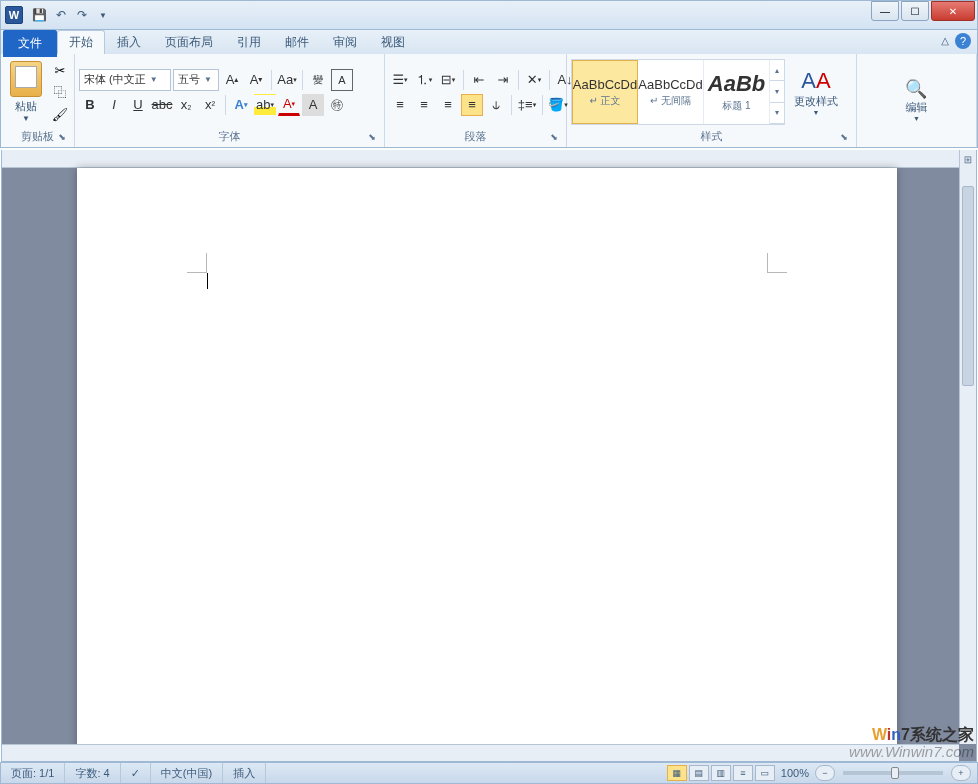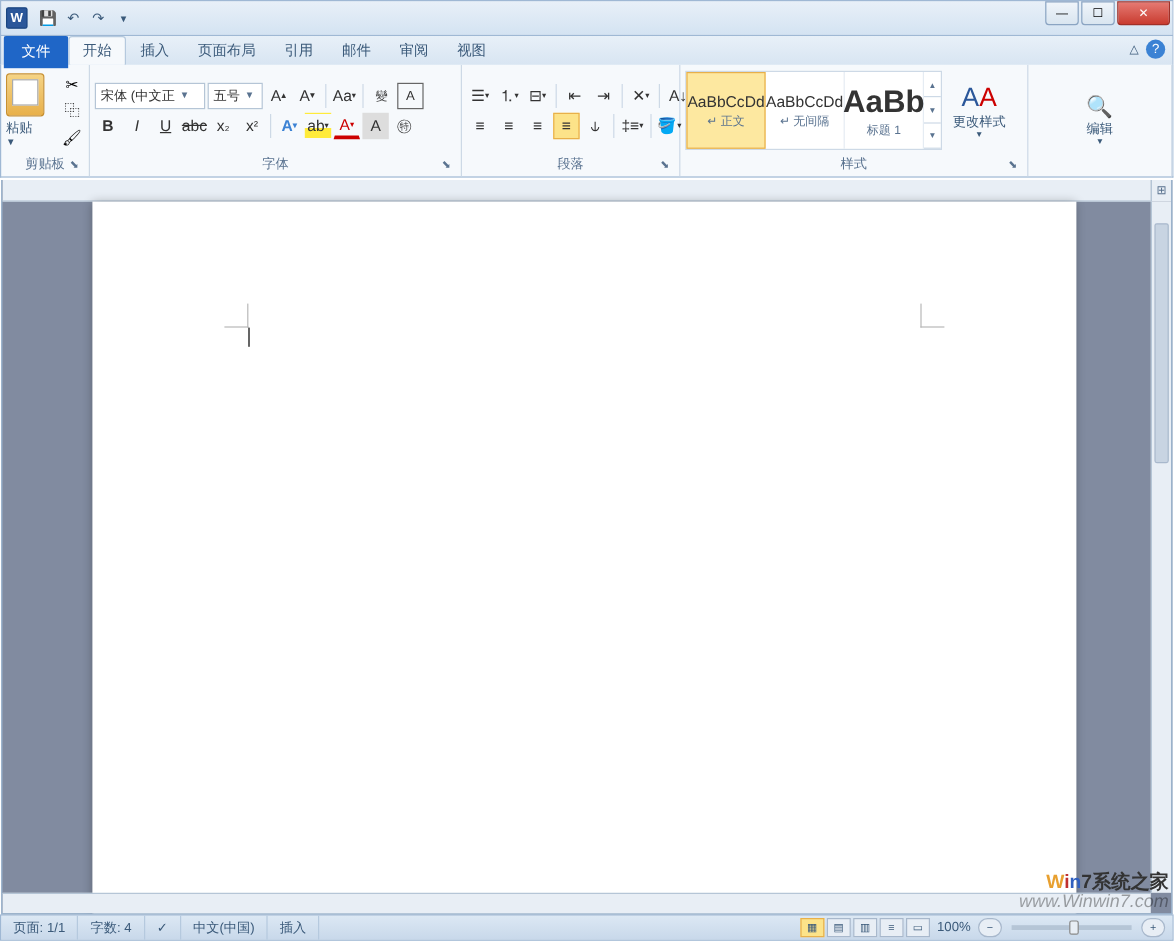--- a/index.html
+++ b/index.html
@@ -24,21 +24,21 @@
 .min-ribbon { position: absolute; right: 28px; top: 5px; font-size: 10px; color: #3b5a7a; cursor: pointer; }
 
 
 .ribbon { height: 94px; background: #f6f9fc; border: 1px solid #9fb8d4; border-top: none; display: flex; }
 .group { border-right: 1px solid #cdd9e6; display: flex; flex-direction: column; padding: 3px 4px 1px; }
 .group-body { flex: 1; display: flex; align-items: center; }
 .group-label { font-size: 11px; color: #5a7390; text-align: center; padding: 2px 0; position: relative; }
 .group-launcher { position: absolute; right: 2px; bottom: 2px; width: 12px; height: 12px; font-size: 9px; color: #5a7390; cursor: pointer; }
 
 
-.paste-btn { display: flex; flex-direction: column; width: 42px; cursor: pointer; }
+.paste-btn { display: flex; flex-direction: column; align-items: center; width: 42px; cursor: pointer; }
 .paste-icon { width: 32px; height: 36px; background: linear-gradient(#f5d485, #e8b04a); border: 1px solid #c89030; border-radius: 3px; position: relative; }
 .paste-icon::after { content: ''; position: absolute; top: 4px; left: 4px; right: 4px; height: 20px; background: #fff; border: 1px solid #aaa; }
 .paste-label { font-size: 11px; color: #3b5a7a; margin-top: 2px; }
 .paste-arrow { font-size: 8px; color: #3b5a7a; }
 .clip-side { display: flex; flex-direction: column; gap: 4px; margin-left: 4px; }
 .small-icon { width: 18px; height: 18px; display: flex; align-items: center; justify-content: center; font-size: 13px; cursor: pointer; }
 
 
 .rows { display: flex; flex-direction: column; gap: 3px; }
 .row { display: flex; align-items: center; gap: 2px; }
@@ -46,21 +46,21 @@
 .combo .arrow { margin-left: 4px; font-size: 8px; color: #5a7390; }
 .btn { width: 22px; height: 22px; display: flex; align-items: center; justify-content: center; font-size: 13px; color: #333; cursor: pointer; border: 1px solid transparent; }
 .btn.sel { background: #fce389; border-color: #e8b04a; }
 .sep { width: 1px; height: 20px; background: #cdd9e6; margin: 0 2px; }
 
 
 .styles-gallery { display: flex; border: 1px solid #cdd9e6; background: #fff; height: 66px; }
 .style-item { width: 66px; display: flex; flex-direction: column; align-items: center; justify-content: center; border-right: 1px solid #e5ecf3; cursor: pointer; padding: 4px 2px; }
 .style-item.sel { background: #fde8a0; border: 1px solid #e8b04a; }
 .style-preview { font-size: 13px; color: #333; }
-.style-preview.big { font-size: 26px; font-weight: bold; }
+.style-preview.big { font-size: 22px; font-weight: bold; font-style: italic; }
 .style-name { font-size: 10px; color: #5a7390; margin-top: 2px; }
 .gallery-scroll { width: 14px; display: flex; flex-direction: column; }
 .gallery-scroll div { flex: 1; border-bottom: 1px solid #cdd9e6; display: flex; align-items: center; justify-content: center; font-size: 8px; color: #5a7390; cursor: pointer; }
 .big-btn { display: flex; flex-direction: column; align-items: center; width: 50px; cursor: pointer; font-size: 11px; color: #3b5a7a; text-align: center; }
 
 
 .doc-area { position: absolute; top: 150px; left: 1px; right: 1px; bottom: 22px; background: #818ba0; border: 1px solid #9fb8d4; border-top: none; overflow: hidden; }
 .ruler { position: absolute; top: 0; left: 0; right: 17px; height: 18px; background: #e8eef5; border-bottom: 1px solid #b5c5d6; }
 .vscroll { position: absolute; right: 0; top: 18px; bottom: 17px; width: 17px; background: #e8eef5; border-left: 1px solid #b5c5d6; }
 .vscroll-thumb { position: absolute; top: 18px; left: 2px; right: 2px; height: 200px; background: #c8d4e2; border: 1px solid #a8b8cc; border-radius: 2px; }

